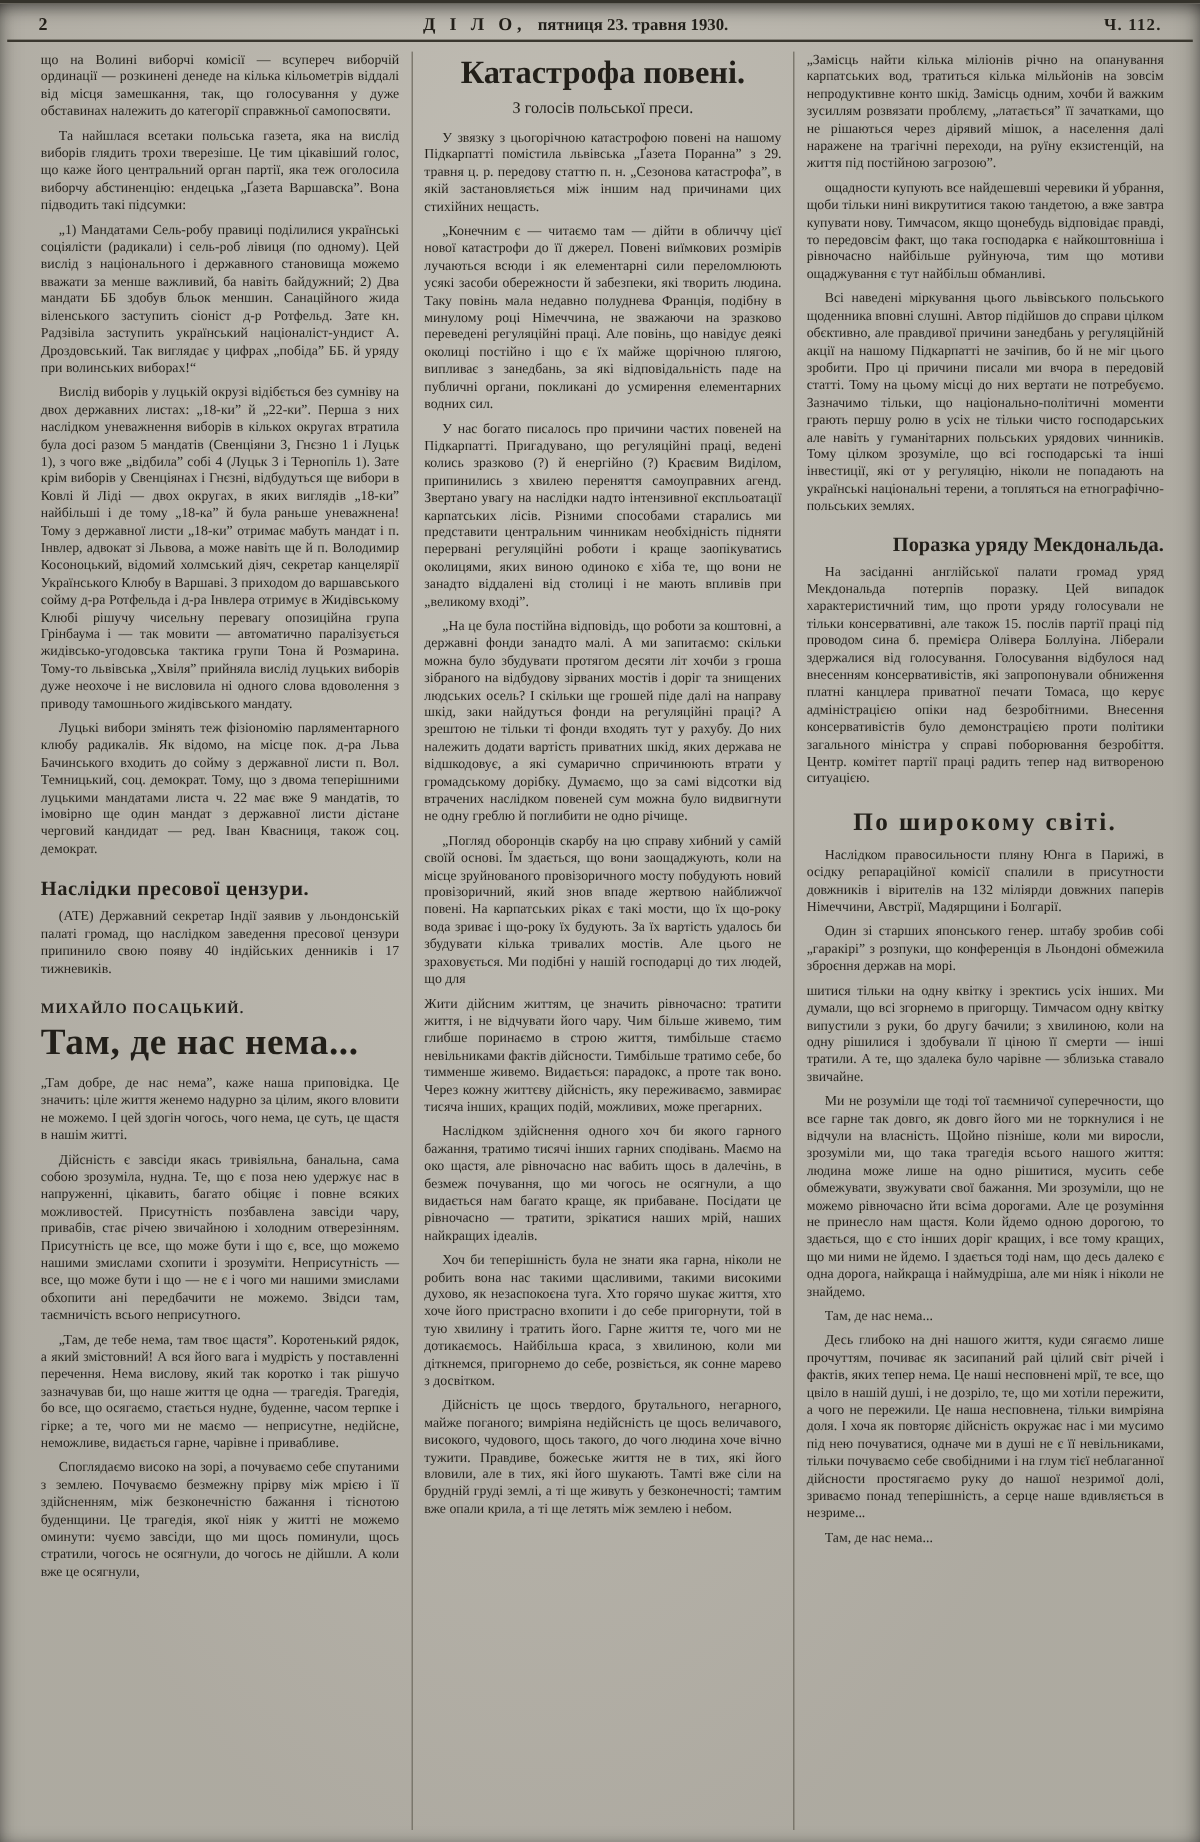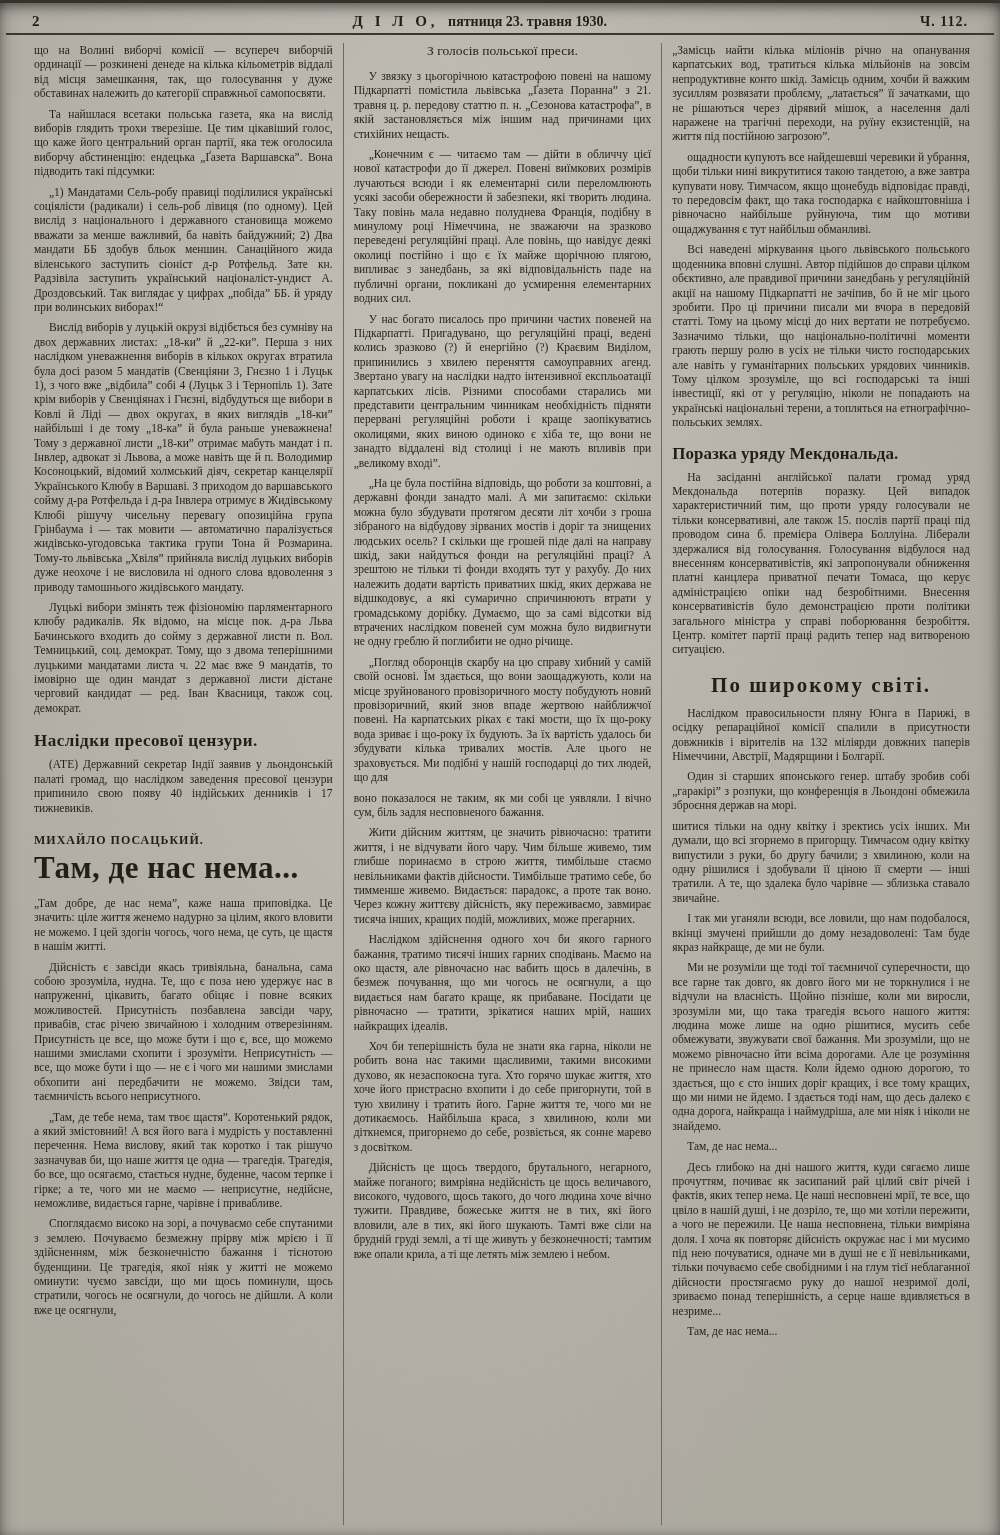--- a/index.html
+++ b/index.html
@@ -86,21 +86,21 @@
   }
   .flood-sub {
     font-size: 13.5px;
     font-weight: normal;
     text-align: center;
     margin: 0 0 10px 0;
   }
   .mac-head {
     font-size: 17px;
     font-weight: bold;
-    text-align: left;
+    text-align: right;
     margin: 14px 0 6px 0;
   }
   .world-head {
     font-size: 21px;
     font-weight: bold;
     text-align: center;
     letter-spacing: 2px;
     margin: 16px 0 8px 0;
   }
   section { display: block; }
@@ -144,32 +144,32 @@
             <p class="para">„Там добре, де нас нема”, каже наша приповідка. Це значить: ціле життя женемо надурно за цілим, якого вловити не можемо. І цей здогін чогось, чого нема, це суть, це щастя в нашім житті.</p>
             <p class="para">Дійсність є завсіди якась тривіяльна, банальна, сама собою зрозуміла, нудна. Те, що є поза нею удержує нас в напруженні, цікавить, багато обіцяє і повне всяких можливостей. Присутність позбавлена завсіди чару, привабів, стає річею звичайною і холодним отверезінням. Присутність це все, що може бути і що є, все, що можемо нашими змислами схопити і зрозуміти. Неприсутність — все, що може бути і що — не є і чого ми нашими змислами обхопити ані передбачити не можемо. Звідси там, таємничість всього неприсутного.</p>
             <p class="para">„Там, де тебе нема, там твоє щастя”. Коротенький рядок, а який змістовний! А вся його вага і мудрість у поставленні перечення. Нема вислову, який так коротко і так рішучо зазначував би, що наше життя це одна — трагедія. Трагедія, бо все, що осягаємо, стається нудне, буденне, часом терпке і гірке; а те, чого ми не маємо — неприсутне, недійсне, неможливе, видається гарне, чарівне і привабливе.</p>
             <p class="para">Споглядаємо високо на зорі, а почуваємо себе спутаними з землею. Почуваємо безмежну прірву між мрією і її здійсненням, між безконечністю бажання і тіснотою буденщини. Це трагедія, якої ніяк у житті не можемо оминути: чуємо завсіди, що ми щось поминули, щось стратили, чогось не осягнули, до чогось не дійшли. А коли вже це осягнули,</p>
           </div>
       </section>
     </div>
 
     <div class="col">
       <section>
+        <h2 class="flood-head">Катастрофа повені.</h2>
         <div class="flood-sub">З голосів польської преси.</div>
         <div class="body-list">
-            <p class="para">У звязку з цьогорічною катастрофою повені на нашому Підкарпатті помістила львівська „Ґазета Поранна” з 21. травня ц. р. передову статтю п. н. „Сезонова катастрофа”, в якій застановляється між іншим над причинами цих стихійних нещасть.</p>
+            <p class="para">У звязку з цьогорічною катастрофою повені на нашому Підкарпатті помістила львівська „Ґазета Поранна” з 29. травня ц. р. передову статтю п. н. „Сезонова катастрофа”, в якій застановляється між іншим над причинами цих стихійних нещасть.</p>
             <p class="para">„Конечним є — читаємо там — дійти в обличчу цієї нової катастрофи до її джерел. Повені виїмкових розмірів лучаються всюди і як елементарні сили переломлюють усякі засоби обережности й забезпеки, які творить людина. Таку повінь мала недавно полуднева Франція, подібну в минулому році Німеччина, не зважаючи на зразково переведені регуляційні праці. Але повінь, що навідує деякі околиці постійно і що є їх майже щорічною плягою, випливає з занедбань, за які відповідальність паде на публичні органи, покликані до усмирення елементарних водних сил.</p>
             <p class="para">У нас богато писалось про причини частих повеней на Підкарпатті. Пригадувано, що регуляційні праці, ведені колись зразково (?) й енергійно (?) Краєвим Виділом, припинились з хвилею переняття самоуправних агенд. Звертано увагу на наслідки надто інтензивної експльоатації карпатських лісів. Різними способами старались ми представити центральним чинникам необхідність підняти перервані регуляційні роботи і краще заопікуватись околицями, яких виною одиноко є хіба те, що вони не занадто віддалені від столиці і не мають впливів при „великому вході”.</p>
             <p class="para">„На це була постійна відповідь, що роботи за коштовні, а державні фонди занадто малі. А ми запитаємо: скільки можна було збудувати протягом десяти літ хочби з гроша зібраного на відбудову зірваних мостів і доріг та знищених людських осель? І скільки ще грошей піде далі на направу шкід, заки найдуться фонди на регуляційні праці? А зрештою не тільки ті фонди входять тут у рахубу. До них належить додати вартість приватних шкід, яких держава не відшкодовує, а які сумарично спричинюють втрати у громадському дорібку. Думаємо, що за самі відсотки від втрачених наслідком повеней сум можна було видвигнути не одну греблю й поглибити не одно річище.</p>
             <p class="para">„Погляд оборонців скарбу на цю справу хибний у самій своїй основі. Їм здається, що вони заощаджують, коли на місце зруйнованого провізоричного мосту побудують новий провізоричний, який знов впаде жертвою найближчої повені. На карпатських ріках є такі мости, що їх що-року вода зриває і що-року їх будують. За їх вартість удалось би збудувати кілька тривалих мостів. Але цього не зраховується. Ми подібні у нашій господарці до тих людей, що для</p>
           </div>
       </section>
       <section>
         <div class="body-list cont">
-            <p class="para">воно показалося не таким, як ми собі це уявляли. І вічно сум, біль задля несповненого бажання.</p>
             <p class="para">Жити дійсним життям, це значить рівночасно: тратити життя, і не відчувати його чару. Чим більше живемо, тим глибше поринаємо в строю життя, тимбільше стаємо невільниками фактів дійсности. Тимбільше тратимо себе, бо тимменше живемо. Видається: парадокс, а проте так воно. Через кожну життєву дійсність, яку переживаємо, завмирає тисяча інших, кращих подій, можливих, може прегарних.</p>
             <p class="para">Наслідком здійснення одного хоч би якого гарного бажання, тратимо тисячі інших гарних сподівань. Маємо на око щастя, але рівночасно нас вабить щось в далечінь, в безмеж почування, що ми чогось не осягнули, а що видається нам багато краще, як прибаване. Посідати це рівночасно — тратити, зрікатися наших мрій, наших найкращих ідеалів.</p>
             <p class="para">Хоч би теперішність була не знати яка гарна, ніколи не робить вона нас такими щасливими, такими високими духово, як незаспокоєна туга. Хто горячо шукає життя, хто хоче його пристрасно вхопити і до себе пригорнути, той в тую хвилину і тратить його. Гарне життя те, чого ми не дотикаємось. Найбільша краса, з хвилиною, коли ми діткнемся, пригорнемо до себе, розвіється, як сонне марево з досвітком.</p>
             <p class="para">Дійсність це щось твердого, брутального, негарного, майже поганого; вимріяна недійсність це щось величавого, високого, чудового, щось такого, до чого людина хоче вічно тужити. Правдиве, божеське життя не в тих, які його вловили, але в тих, які його шукають. Тамті вже сіли на брудній груді землі, а ті ще живуть у безконечності; тамтим вже опали крила, а ті ще летять між землею і небом.</p>
           </div>
       </section>
     </div>
 
     <div class="col">
       <section>
@@ -188,21 +188,20 @@
       <section>
         <h2 class="world-head">По широкому світі.</h2>
         <div class="body-list">
             <p class="para">Наслідком правосильности пляну Юнга в Парижі, в осідку репараційної комісії спалили в присутности довжників і вірителів на 132 міліярди довжних паперів Німеччини, Австрії, Мадярщини і Болгарії.</p>
             <p class="para">Один зі старших японського генер. штабу зробив собі „гаракірі” з розпуки, що конференція в Льондоні обмежила зброєння держав на морі.</p>
           </div>
       </section>
       <section>
         <div class="body-list cont">
             <p class="para">шитися тільки на одну квітку і зректись усіх інших. Ми думали, що всі згорнемо в пригорщу. Тимчасом одну квітку випустили з руки, бо другу бачили; з хвилиною, коли на одну рішилися і здобували її ціною її смерти — інші тратили. А те, що здалека було чарівне — зблизька ставало звичайне.</p>
-            <p class="para">І так ми уганяли всюди, все ловили, що нам подобалося, вкінці змучені прийшли до дому незадоволені: Там буде якраз найкраще, де ми не були.</p>
             <p class="para">Ми не розуміли ще тоді тої таємничої суперечности, що все гарне так довго, як довго його ми не торкнулися і не відчули на власність. Щойно пізніше, коли ми виросли, зрозуміли ми, що така трагедія всього нашого життя: людина може лише на одно рішитися, мусить себе обмежувати, звужувати свої бажання. Ми зрозуміли, що не можемо рівночасно йти всіма дорогами. Але це розуміння не принесло нам щастя. Коли йдемо одною дорогою, то здається, що є сто інших доріг кращих, і все тому кращих, що ми ними не йдемо. І здається тоді нам, що десь далеко є одна дорога, найкраща і наймудріша, але ми ніяк і ніколи не знайдемо.</p>
             <p class="para">Там, де нас нема...</p>
             <p class="para">Десь глибоко на дні нашого життя, куди сягаємо лише прочуттям, почиває як засипаний рай цілий світ річей і фактів, яких тепер нема. Це наші несповнені мрії, те все, що цвіло в нашій душі, і не дозріло, те, що ми хотіли пережити, а чого не пережили. Це наша несповнена, тільки вимріяна доля. І хоча як повторяє дійсність окружає нас і ми мусимо під нею почуватися, одначе ми в душі не є її невільниками, тільки почуваємо себе свобідними і на глум тієї неблаганної дійсности простягаємо руку до нашої незримої долі, зриваємо понад теперішність, а серце наше вдивляється в незриме...</p>
             <p class="para">Там, де нас нема...</p>
           </div>
       </section>
     </div>
 
   </div>
 </div>

